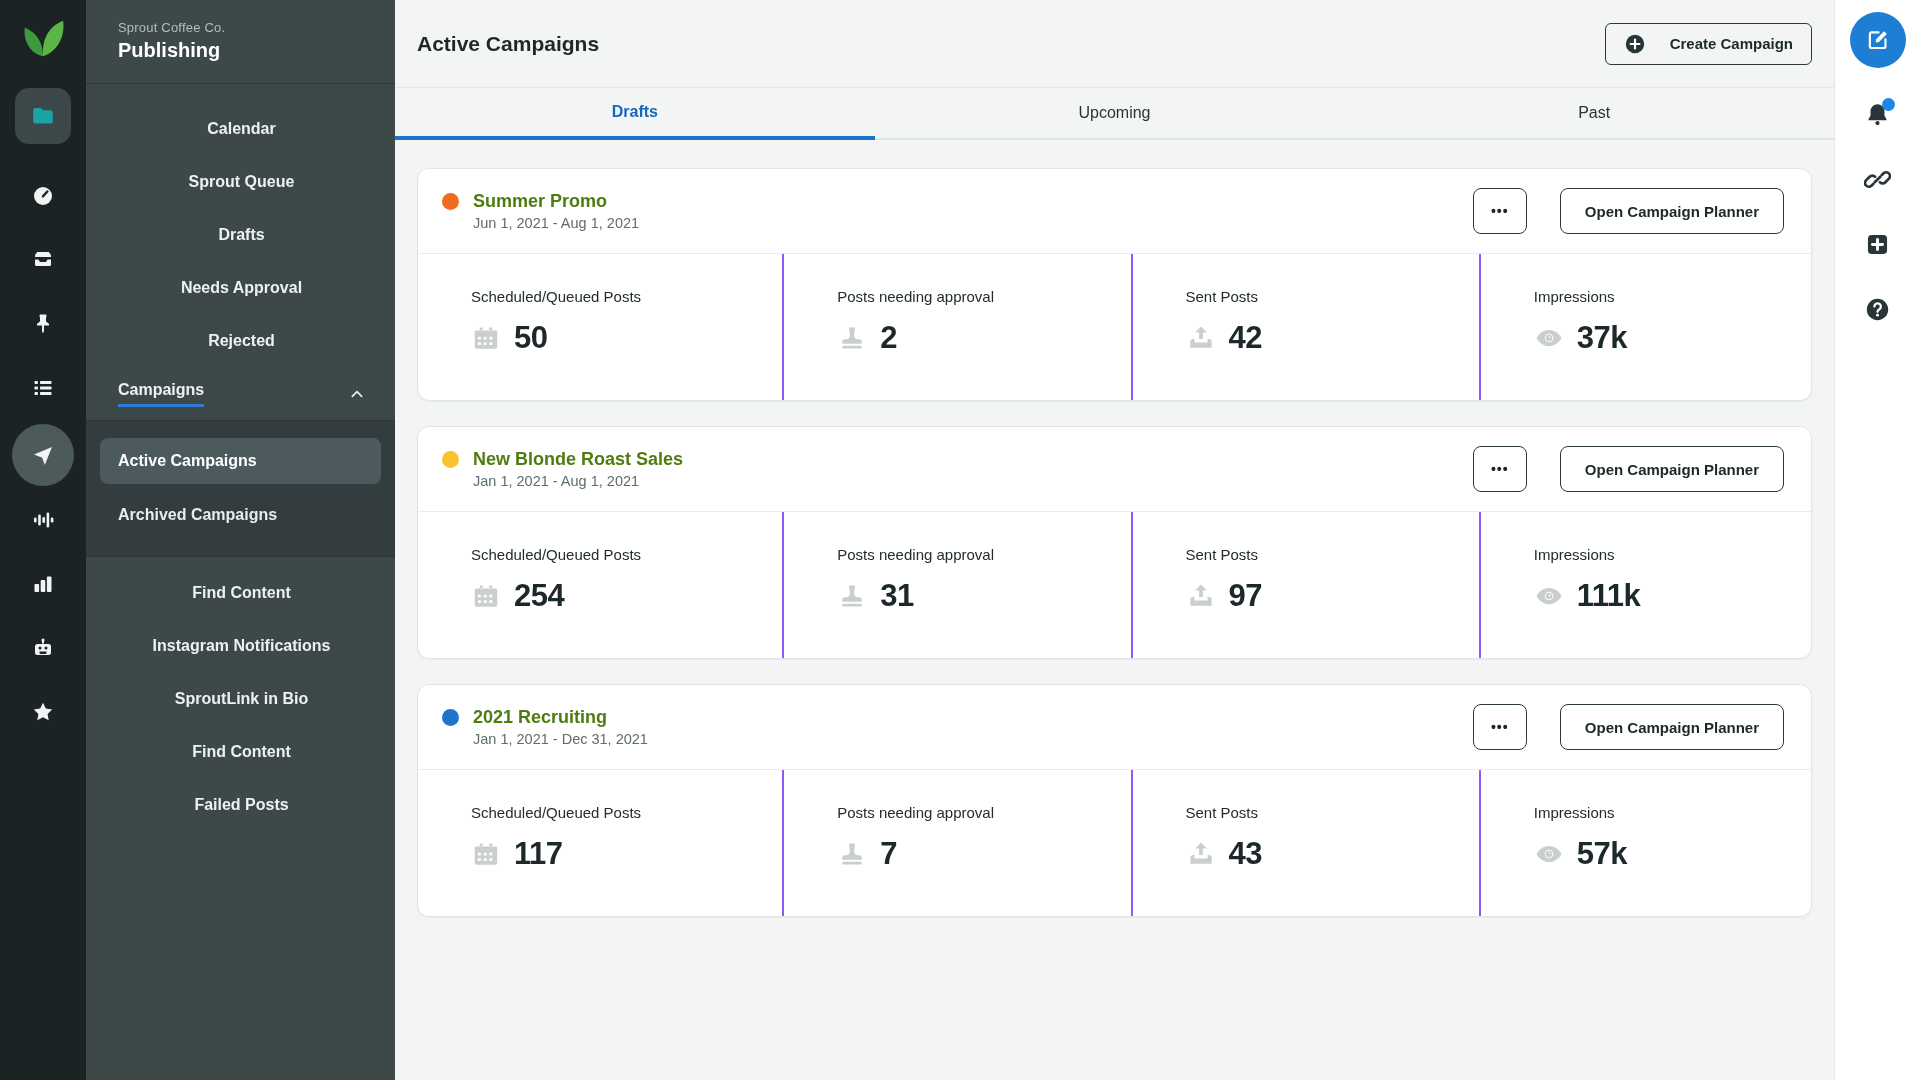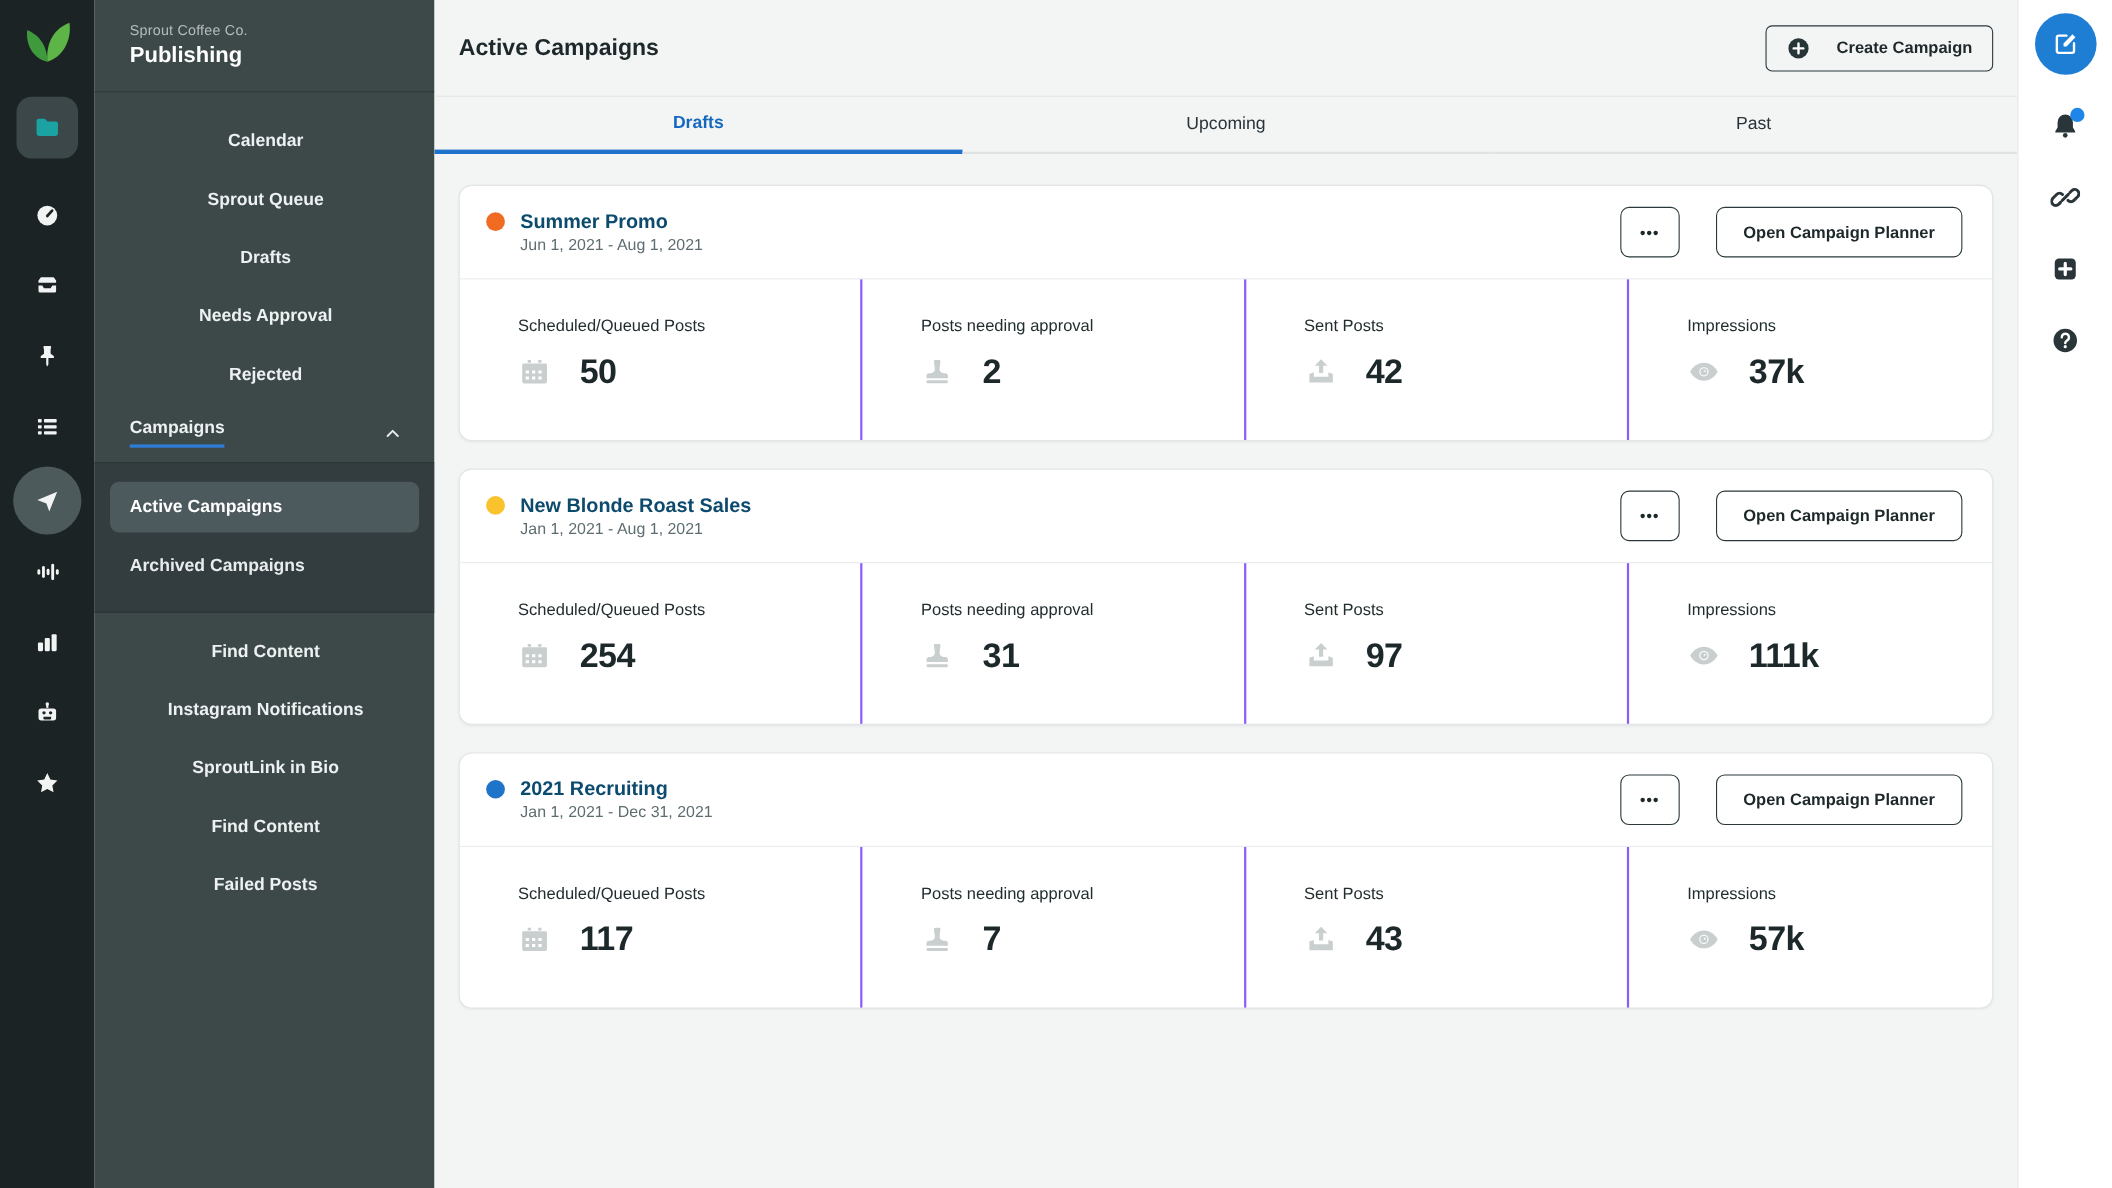--- a/index.html
+++ b/index.html
@@ -41,32 +41,32 @@
   .tabs { height:52px; flex:none; display:flex; }
   .tab { flex:1; display:flex; align-items:center; justify-content:center; font-size:16px; color:#28343a; border-bottom:2px solid #e0e3e4; cursor:pointer; }
   .tab.active { color:#1568c0; font-weight:600; border-bottom:4px solid #1f72cc; }
 
   .content { flex:1; overflow:auto; padding:28px 22px 0 22px; }
 
   .card { background:#ffffff; border:1px solid #e1e4e5; border-radius:12px; margin-bottom:25px; box-shadow:0 1px 2px rgba(30,40,42,.04); }
   .c-head { height:84px; display:flex; align-items:center; padding:0 27px 0 24px; }
   .c-dot { width:17px; height:17px; border-radius:50%; flex:none; margin-right:14px; align-self:flex-start; margin-top:24px; }
   .c-titles { display:flex; flex-direction:column; gap:3px; }
-  .c-name { font-size:18px; font-weight:bold; color:#0c4a6e; }
+  .c-name { font-size:18px; font-weight:bold; color:#4d7c0f; }
   .c-dates { font-size:14.5px; color:#5e6d70; }
   .c-actions { margin-left:auto; display:flex; gap:13px; }
   .btn { height:46px; border:1.5px solid #2a383c; border-radius:8px; background:#fff; font-size:15px; font-weight:600; color:#1d282a; cursor:pointer; font-family:inherit; }
   .btn-menu { width:54px; font-size:14px; letter-spacing:1px; }
   .btn-planner { padding:0 24px;margin-left:20px; }
 
   .stats { display:grid; grid-template-columns:1fr 1fr 1fr 1fr; border-top:1px solid #e9ebec; }
   .stat { height:146px; padding:34px 20px 0 53px; }
   .stat + .stat { border-left:2px solid #8b5cf6;margin-left:16px; }
   .stat-label { font-size:15px; font-weight:500; color:#222d2f; }
-  .stat-row { display:flex; align-items:center; gap:26px; margin-top:15px; }
+  .stat-row { display:flex; align-items:center; gap:13px; margin-top:15px; }
   .stat-icon { width:30px; height:30px; color:#c9cecf; flex:none; display:block; }
   .stat-value { font-size:31px; font-weight:800; color:#1d282a; letter-spacing:-.5px; }
 
   
   .rrail { width:86px; height:100%; background:#ffffff; border-left:1px solid #e4e6e6; flex:none; display:flex; flex-direction:column; align-items:center; }
   .compose { width:56px; height:56px; border-radius:50%; background:#1e7ed4; display:flex; align-items:center; justify-content:center; margin-top:12px; cursor:pointer; }
   .compose svg { width:26px; height:26px; color:#ffffff; }
   .rr-ic { width:27px; height:27px; color:#2a3539; margin-top:38px; cursor:pointer; position:relative; display:block; }
   .bell-wrap { position:relative; margin-top:33px; cursor:pointer; }
   .bell-wrap .rr-ic { margin-top:0; }

